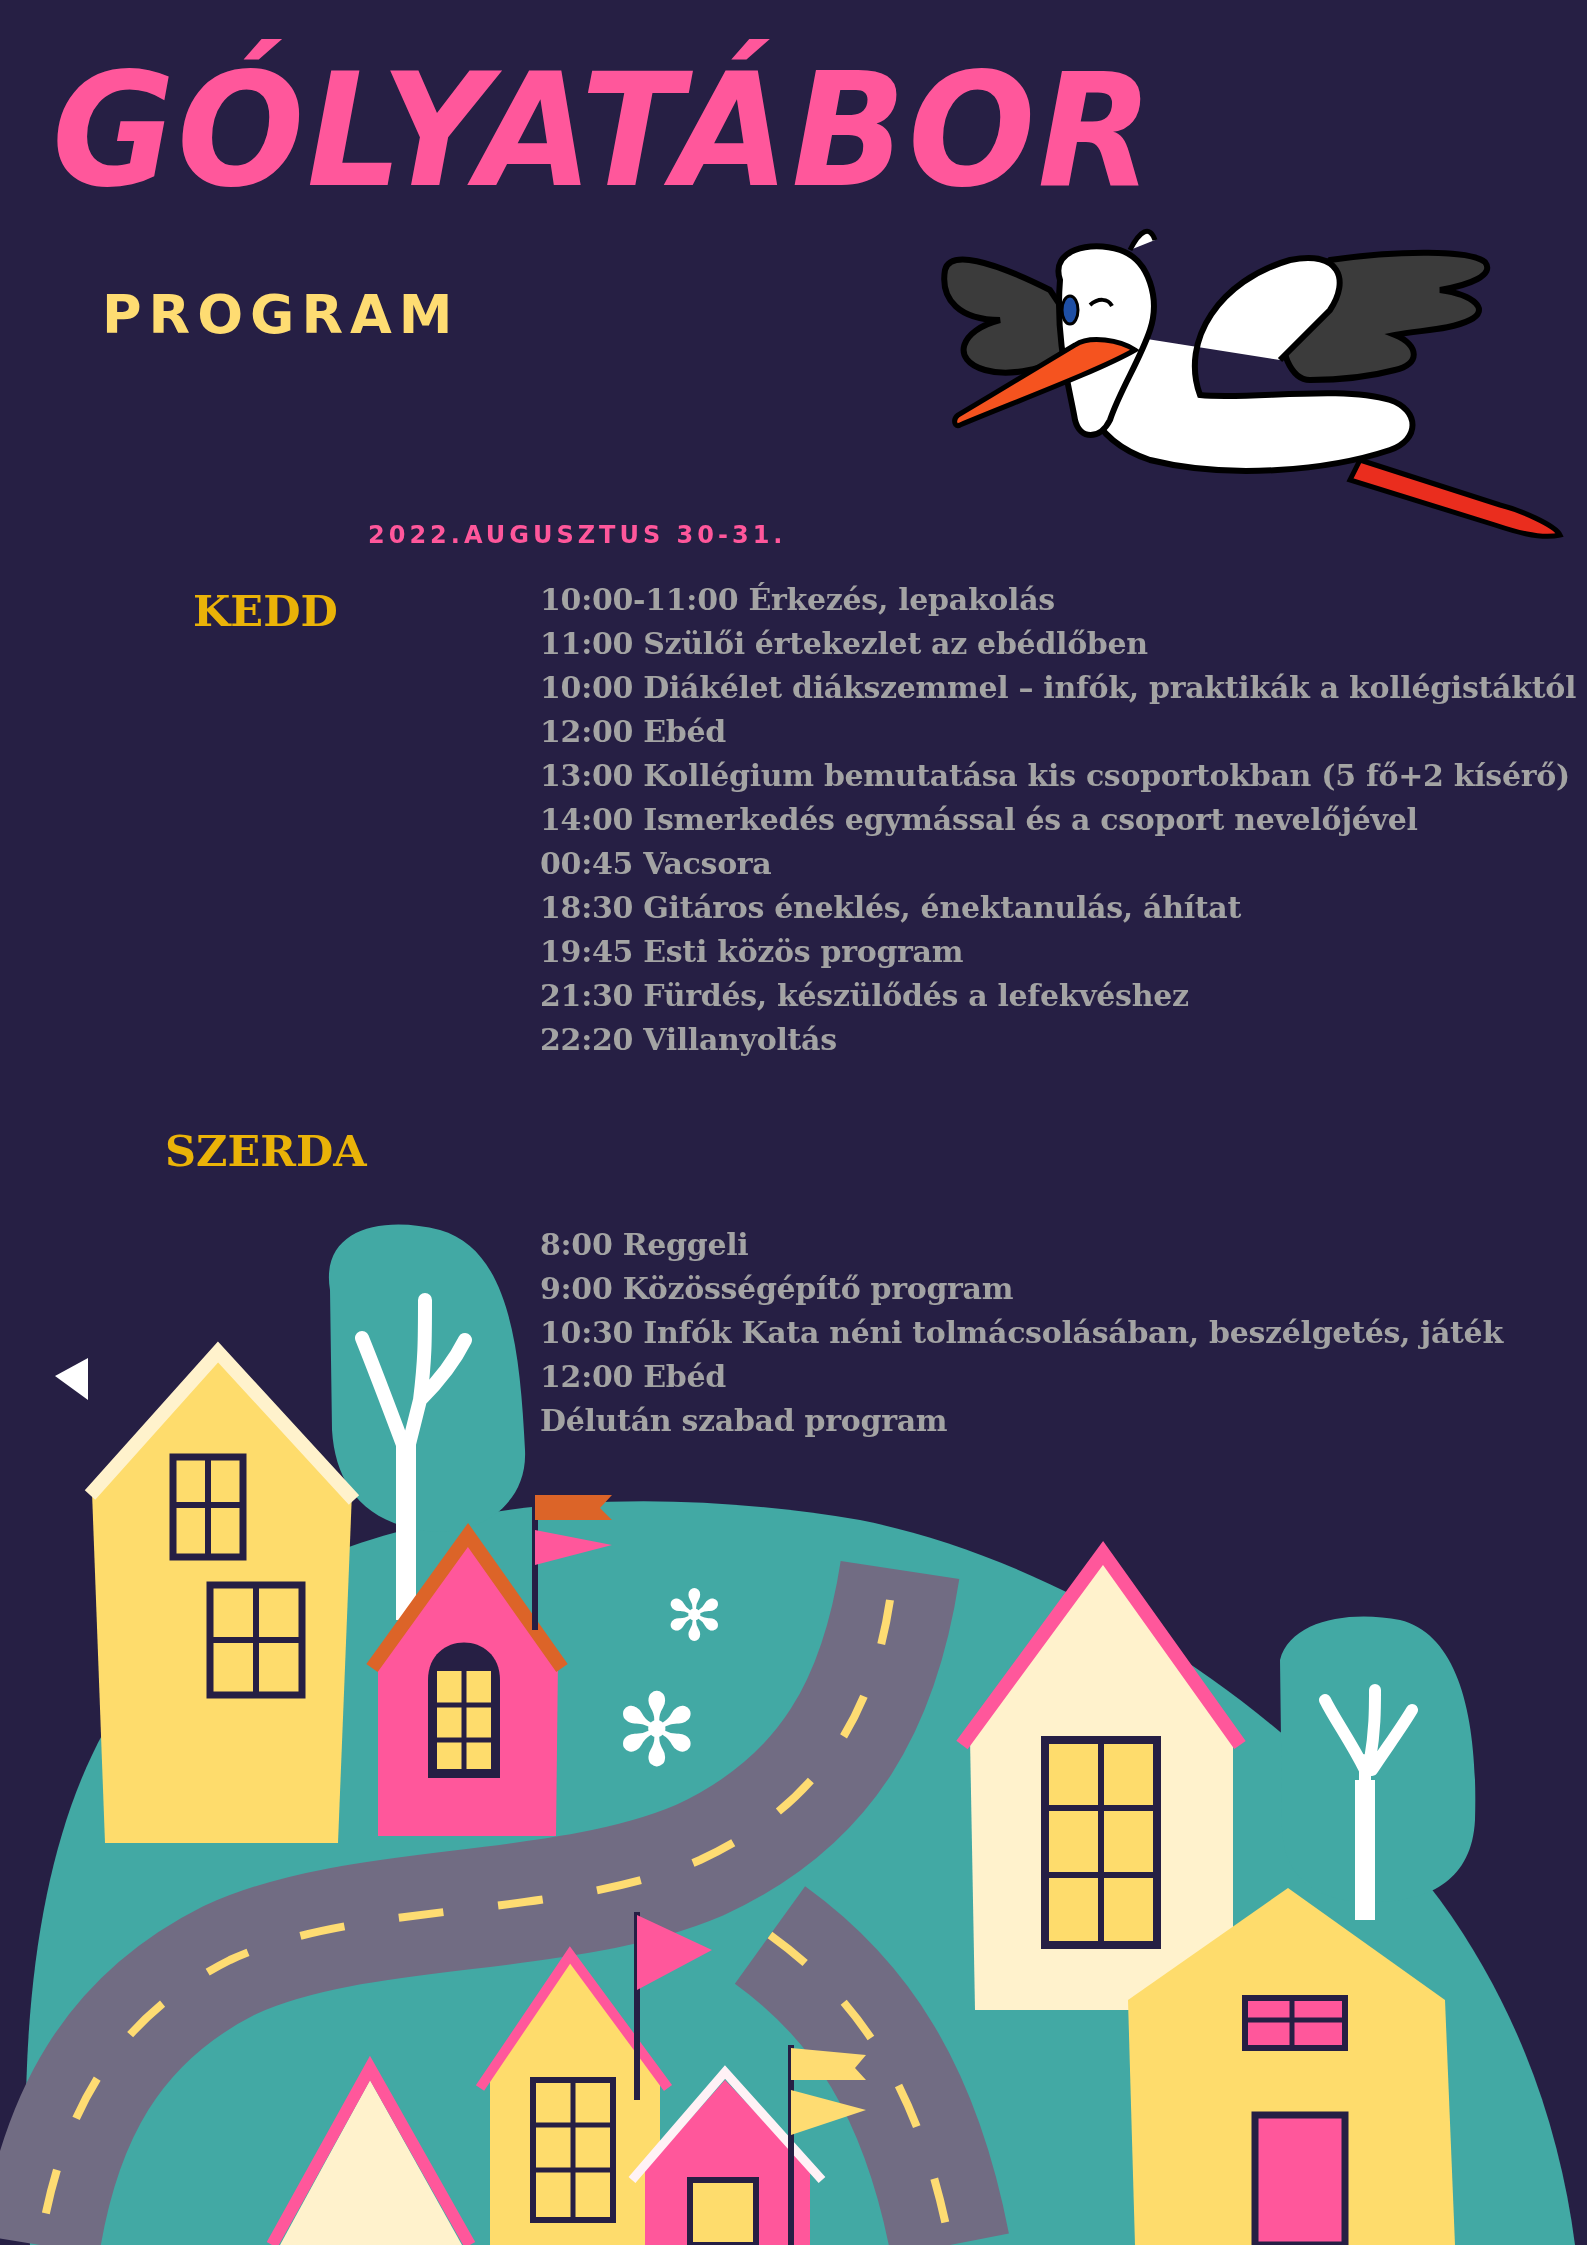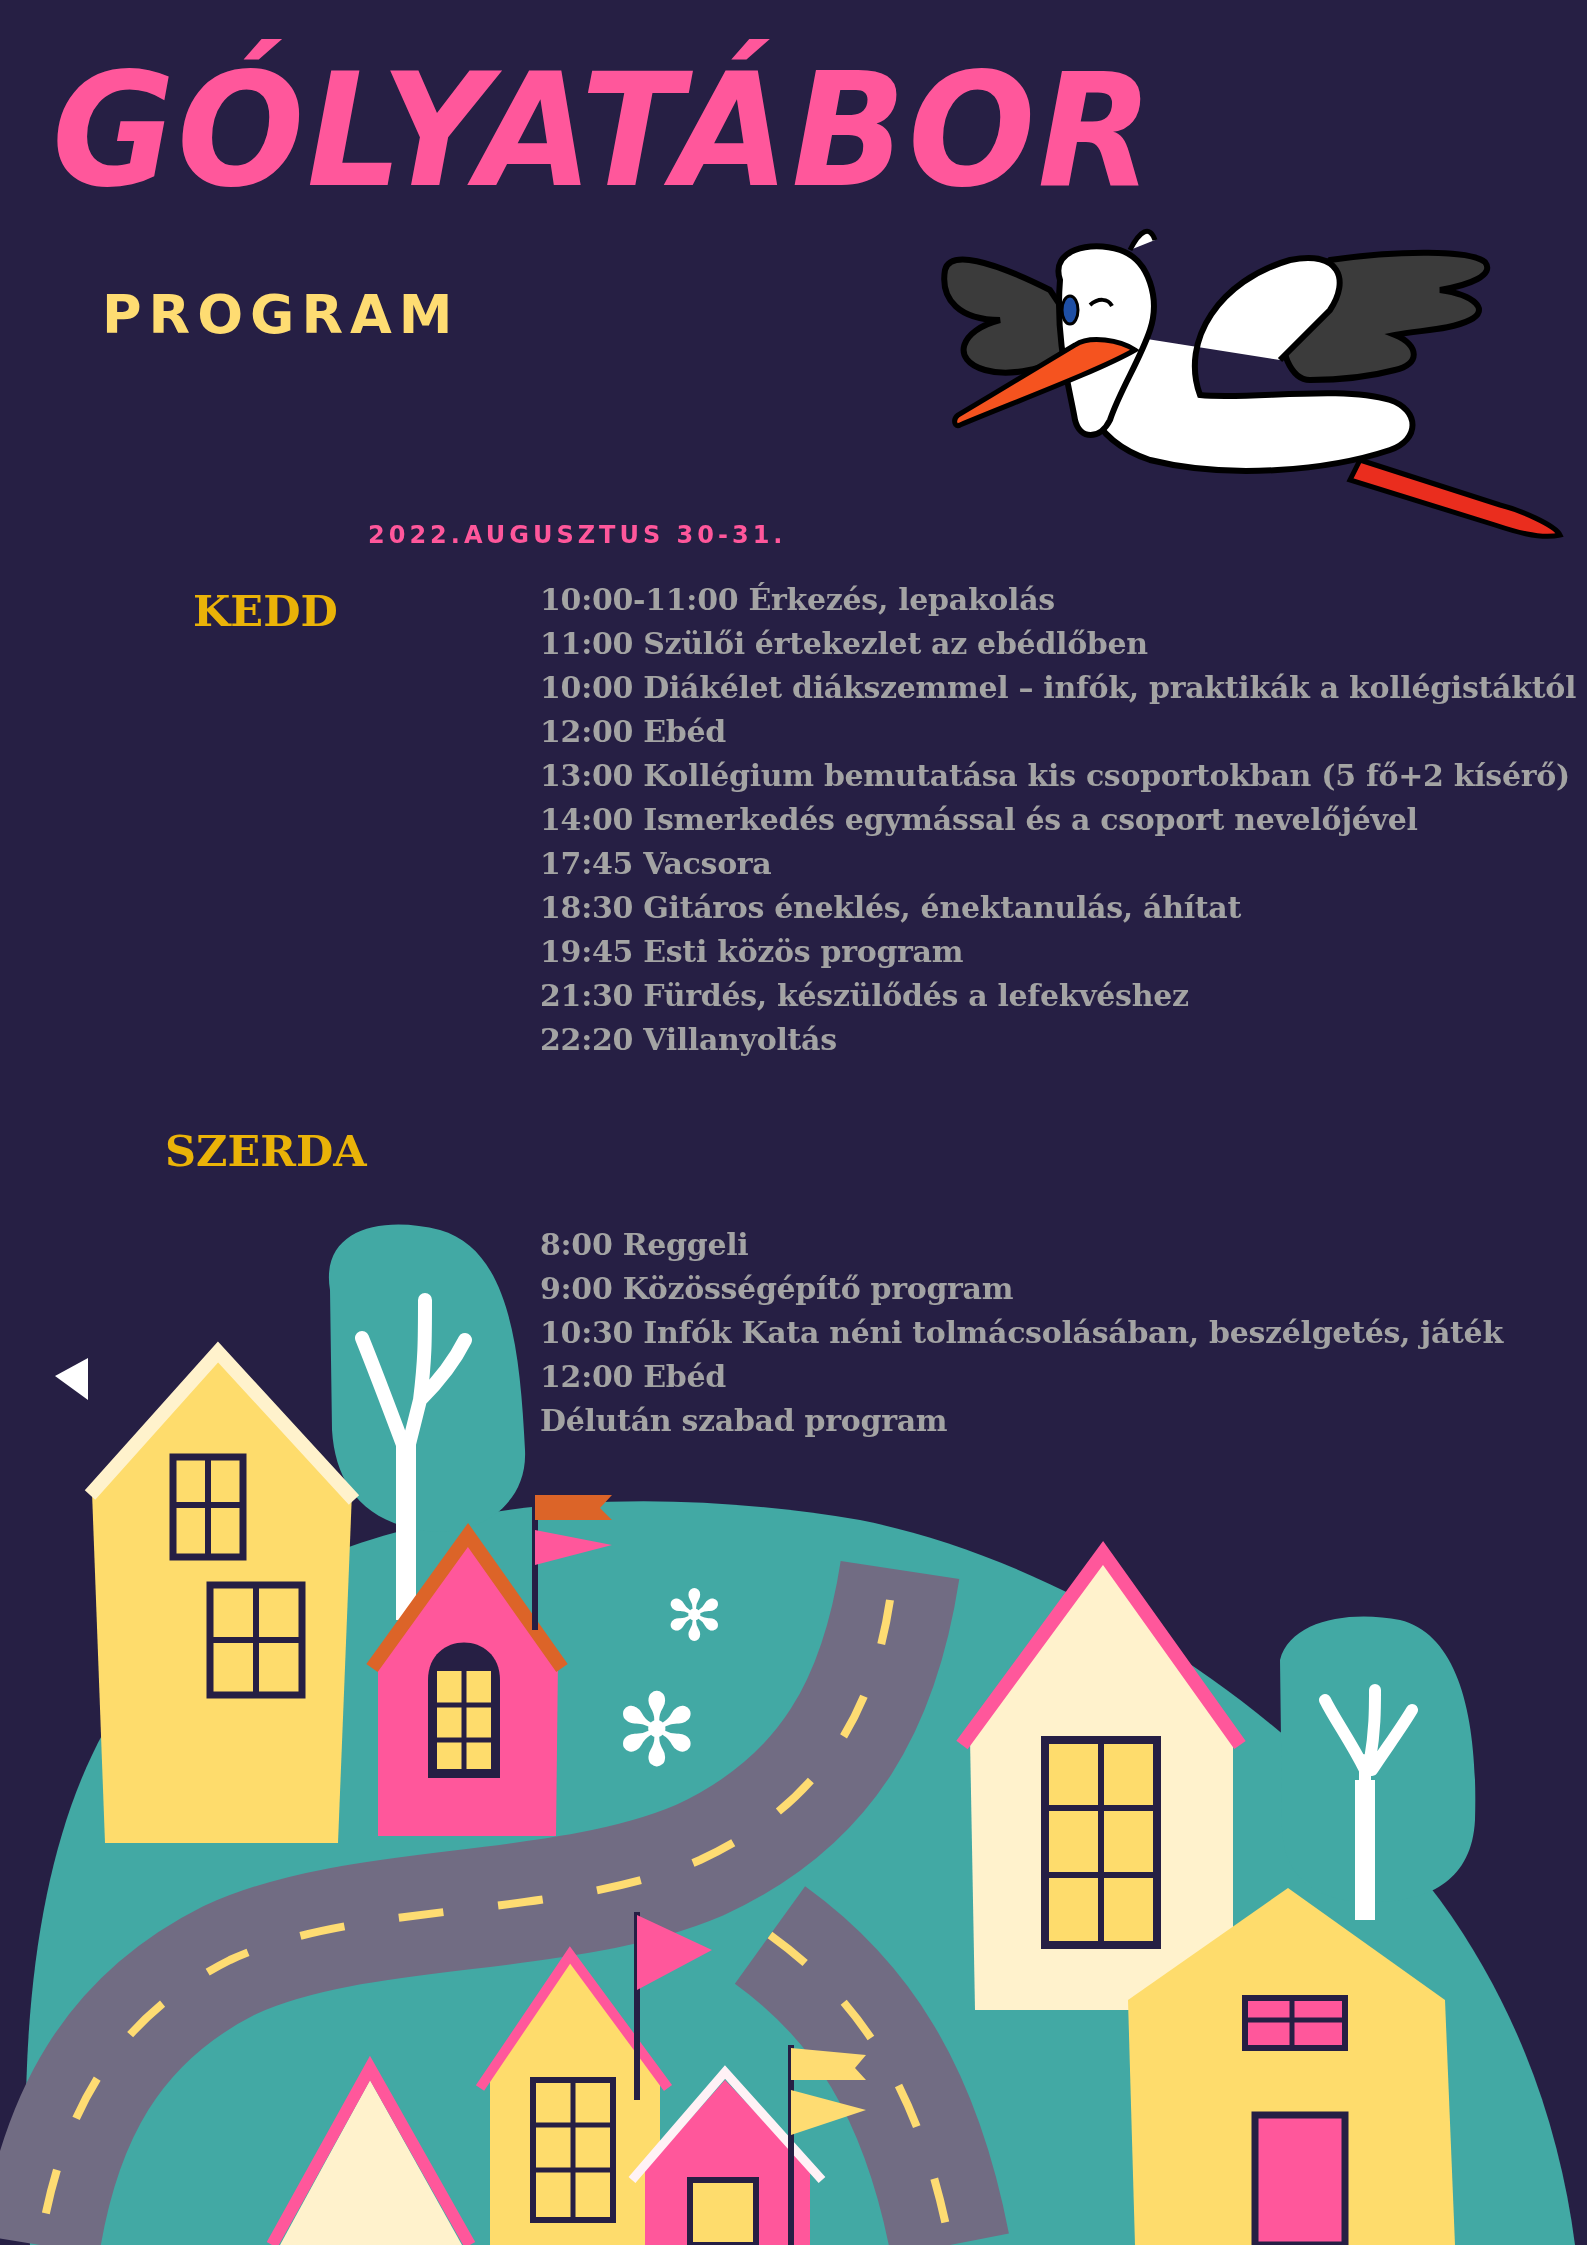--- a/index.html
+++ b/index.html
@@ -146,21 +146,21 @@
 <div class="abs date">2022.AUGUSZTUS 30-31.</div>
 
 <div class="abs day" style="left:193px; top:590px;">KEDD</div>
 <ul class="abs sched" style="top:578px;">
   <li>10:00-11:00 Érkezés, lepakolás</li>
   <li>11:00 Szülői értekezlet az ebédlőben</li>
   <li>10:00 Diákélet diákszemmel – infók, praktikák a kollégistáktól</li>
   <li>12:00 Ebéd</li>
   <li>13:00 Kollégium bemutatása kis csoportokban (5 fő+2 kísérő)</li>
   <li>14:00 Ismerkedés egymással és a csoport nevelőjével</li>
-  <li>17:45 Vacsora</li>
+  <li>00:45 Vacsora</li>
   <li>18:30 Gitáros éneklés, énektanulás, áhítat</li>
   <li>19:45 Esti közös program</li>
   <li>21:30 Fürdés, készülődés a lefekvéshez</li>
   <li>22:20 Villanyoltás</li>
 </ul>
 
 <div class="abs day" style="left:165px; top:1130px;">SZERDA</div>
 <ul class="abs sched" style="top:1204px;margin-top:19px;">
   <li>8:00 Reggeli</li>
   <li>9:00 Közösségépítő program</li>

